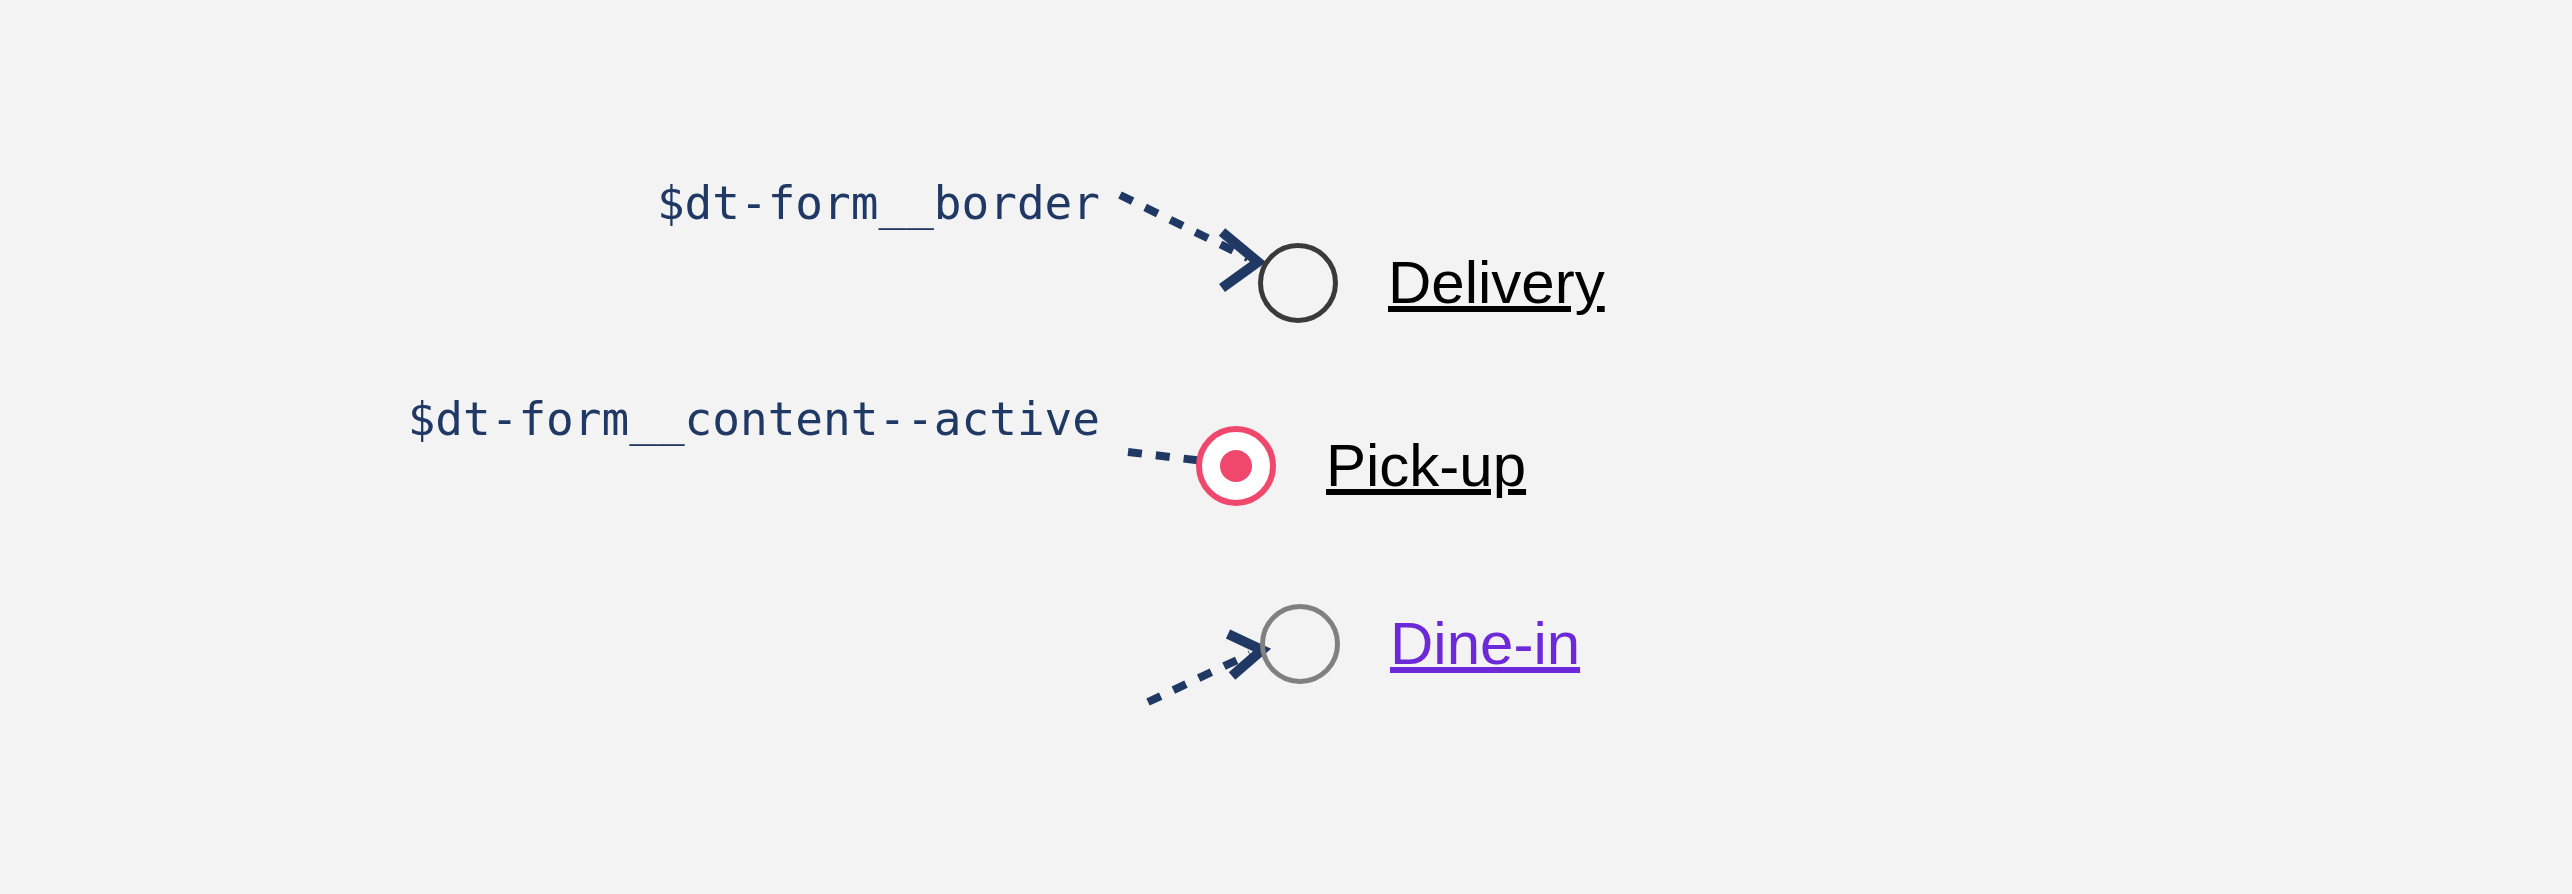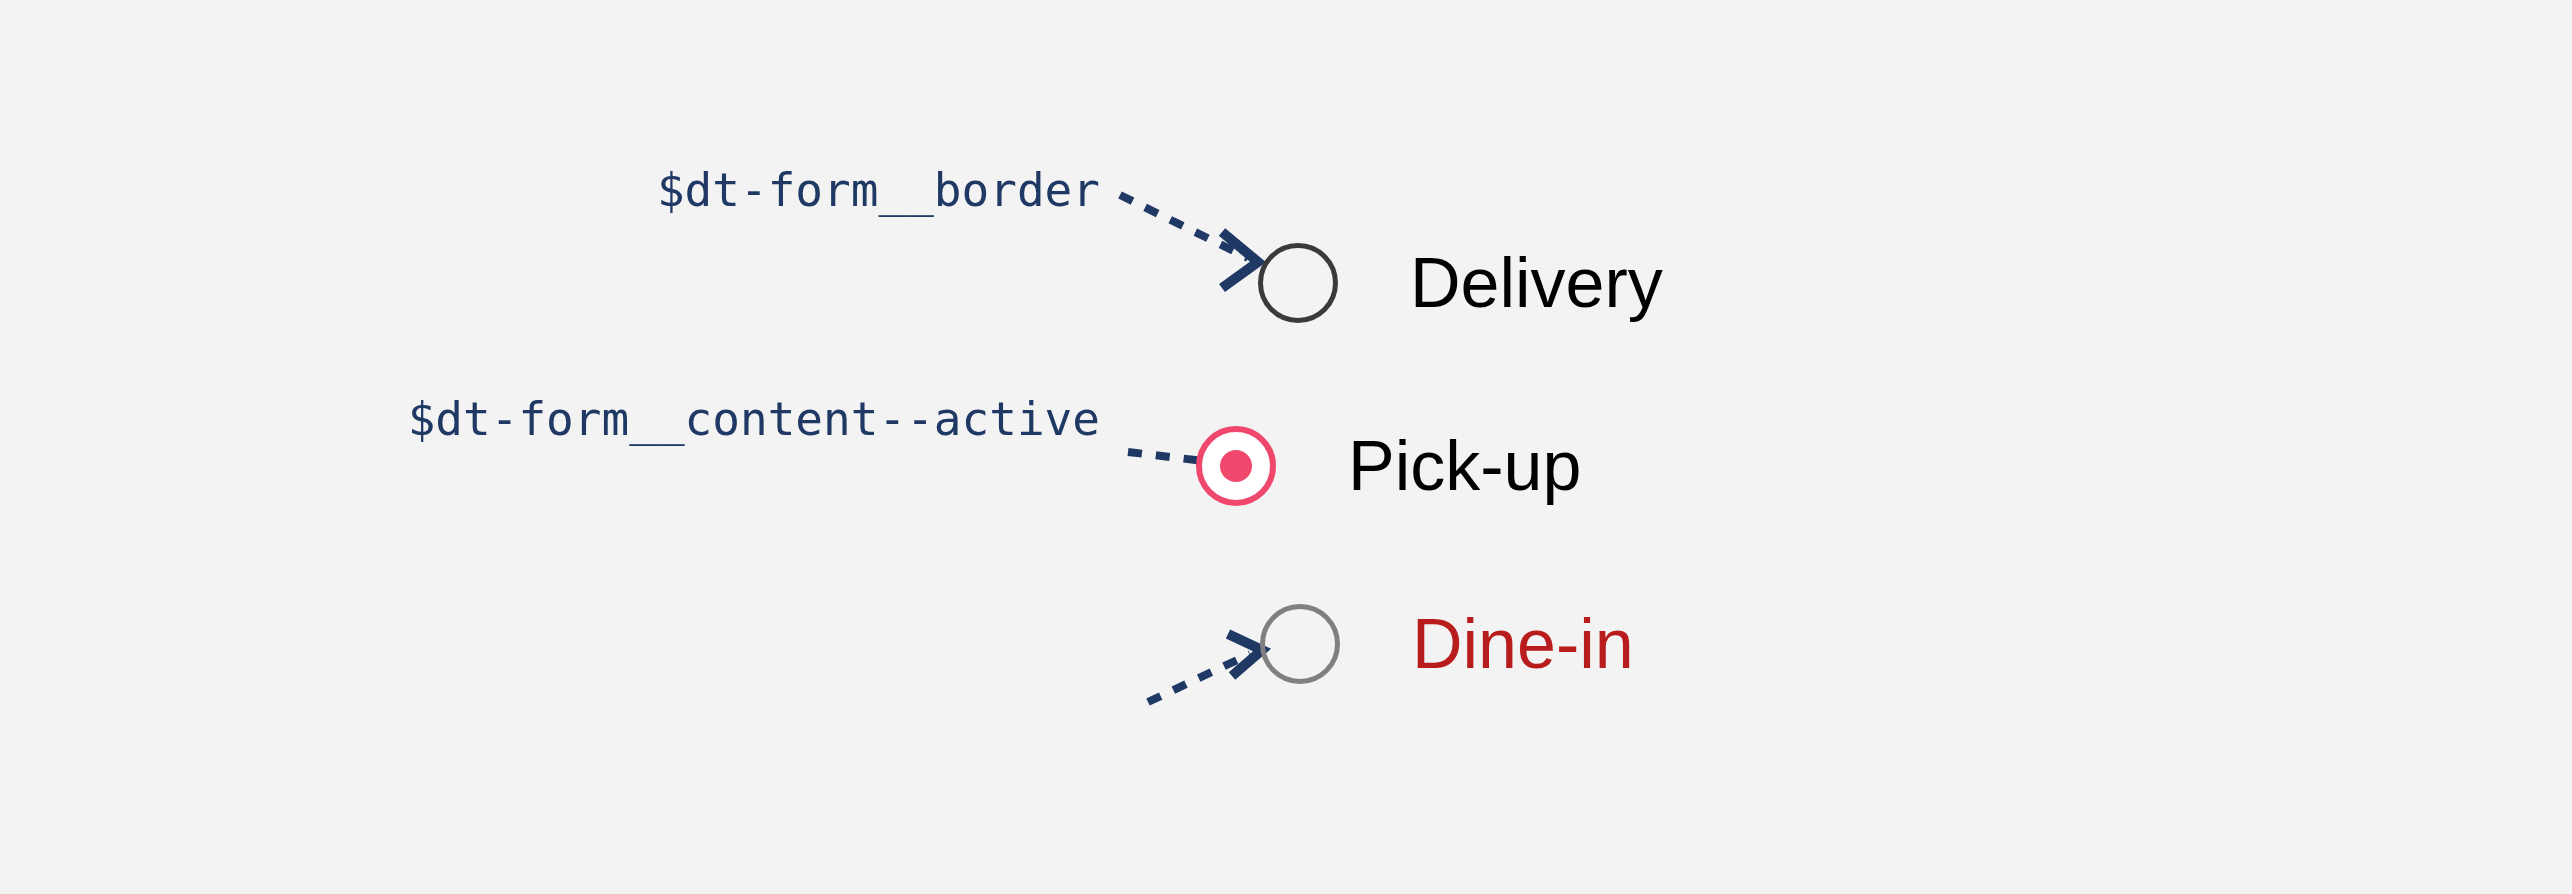--- a/index.html
+++ b/index.html
@@ -26,21 +26,21 @@
     position: absolute;
     right: 1472px;           
     text-align: right;
     white-space: pre;
     font-family: "DejaVu Sans Mono", "Liberation Mono", monospace;
     font-size: 46px;
     letter-spacing: 0px;
     color: #1f3864;
     line-height: 1;
   }
-  .token-label.row1 { top: 167px; margin-left: 28px; }
+  .token-label.row1 { top: 180px; margin-left: 28px; }
   .token-label.row2 { top: 396px; }
   .token-label.row3 { top: 632px; right: 1442px; }
 
   
   #arrows {
     position: absolute;
     left: 0; top: 0;
     width: 2572px;
     height: 894px;
     pointer-events: none;
@@ -74,28 +74,29 @@
     top: 50%;
     width: 32px;
     height: 32px;
     margin-left: -16px;
     margin-top: -16px;
     border-radius: 50%;
     background: #f0486c;
   }
 
   .radio-text {
-    margin-left: 72px;
+    margin-left: 50px;
     font-family: "Liberation Sans", sans-serif;
-    font-size: 70px;
+    font-size: 60px;
     line-height: 1;
     white-space: nowrap;
+    text-decoration: underline;
   }
   .radio-text.on   { color: #010101; }
-  .radio-text.off  { color: #b91c1c; }
+  .radio-text.off  { color: #6d28d9; }
 </style>
 </head>
 <body>
 
 <div id="stage">
 
   <div class="token-label row1">$dt-form__border</div>
 
   <div class="token-label row2">$dt-form__content--active</div>
 

